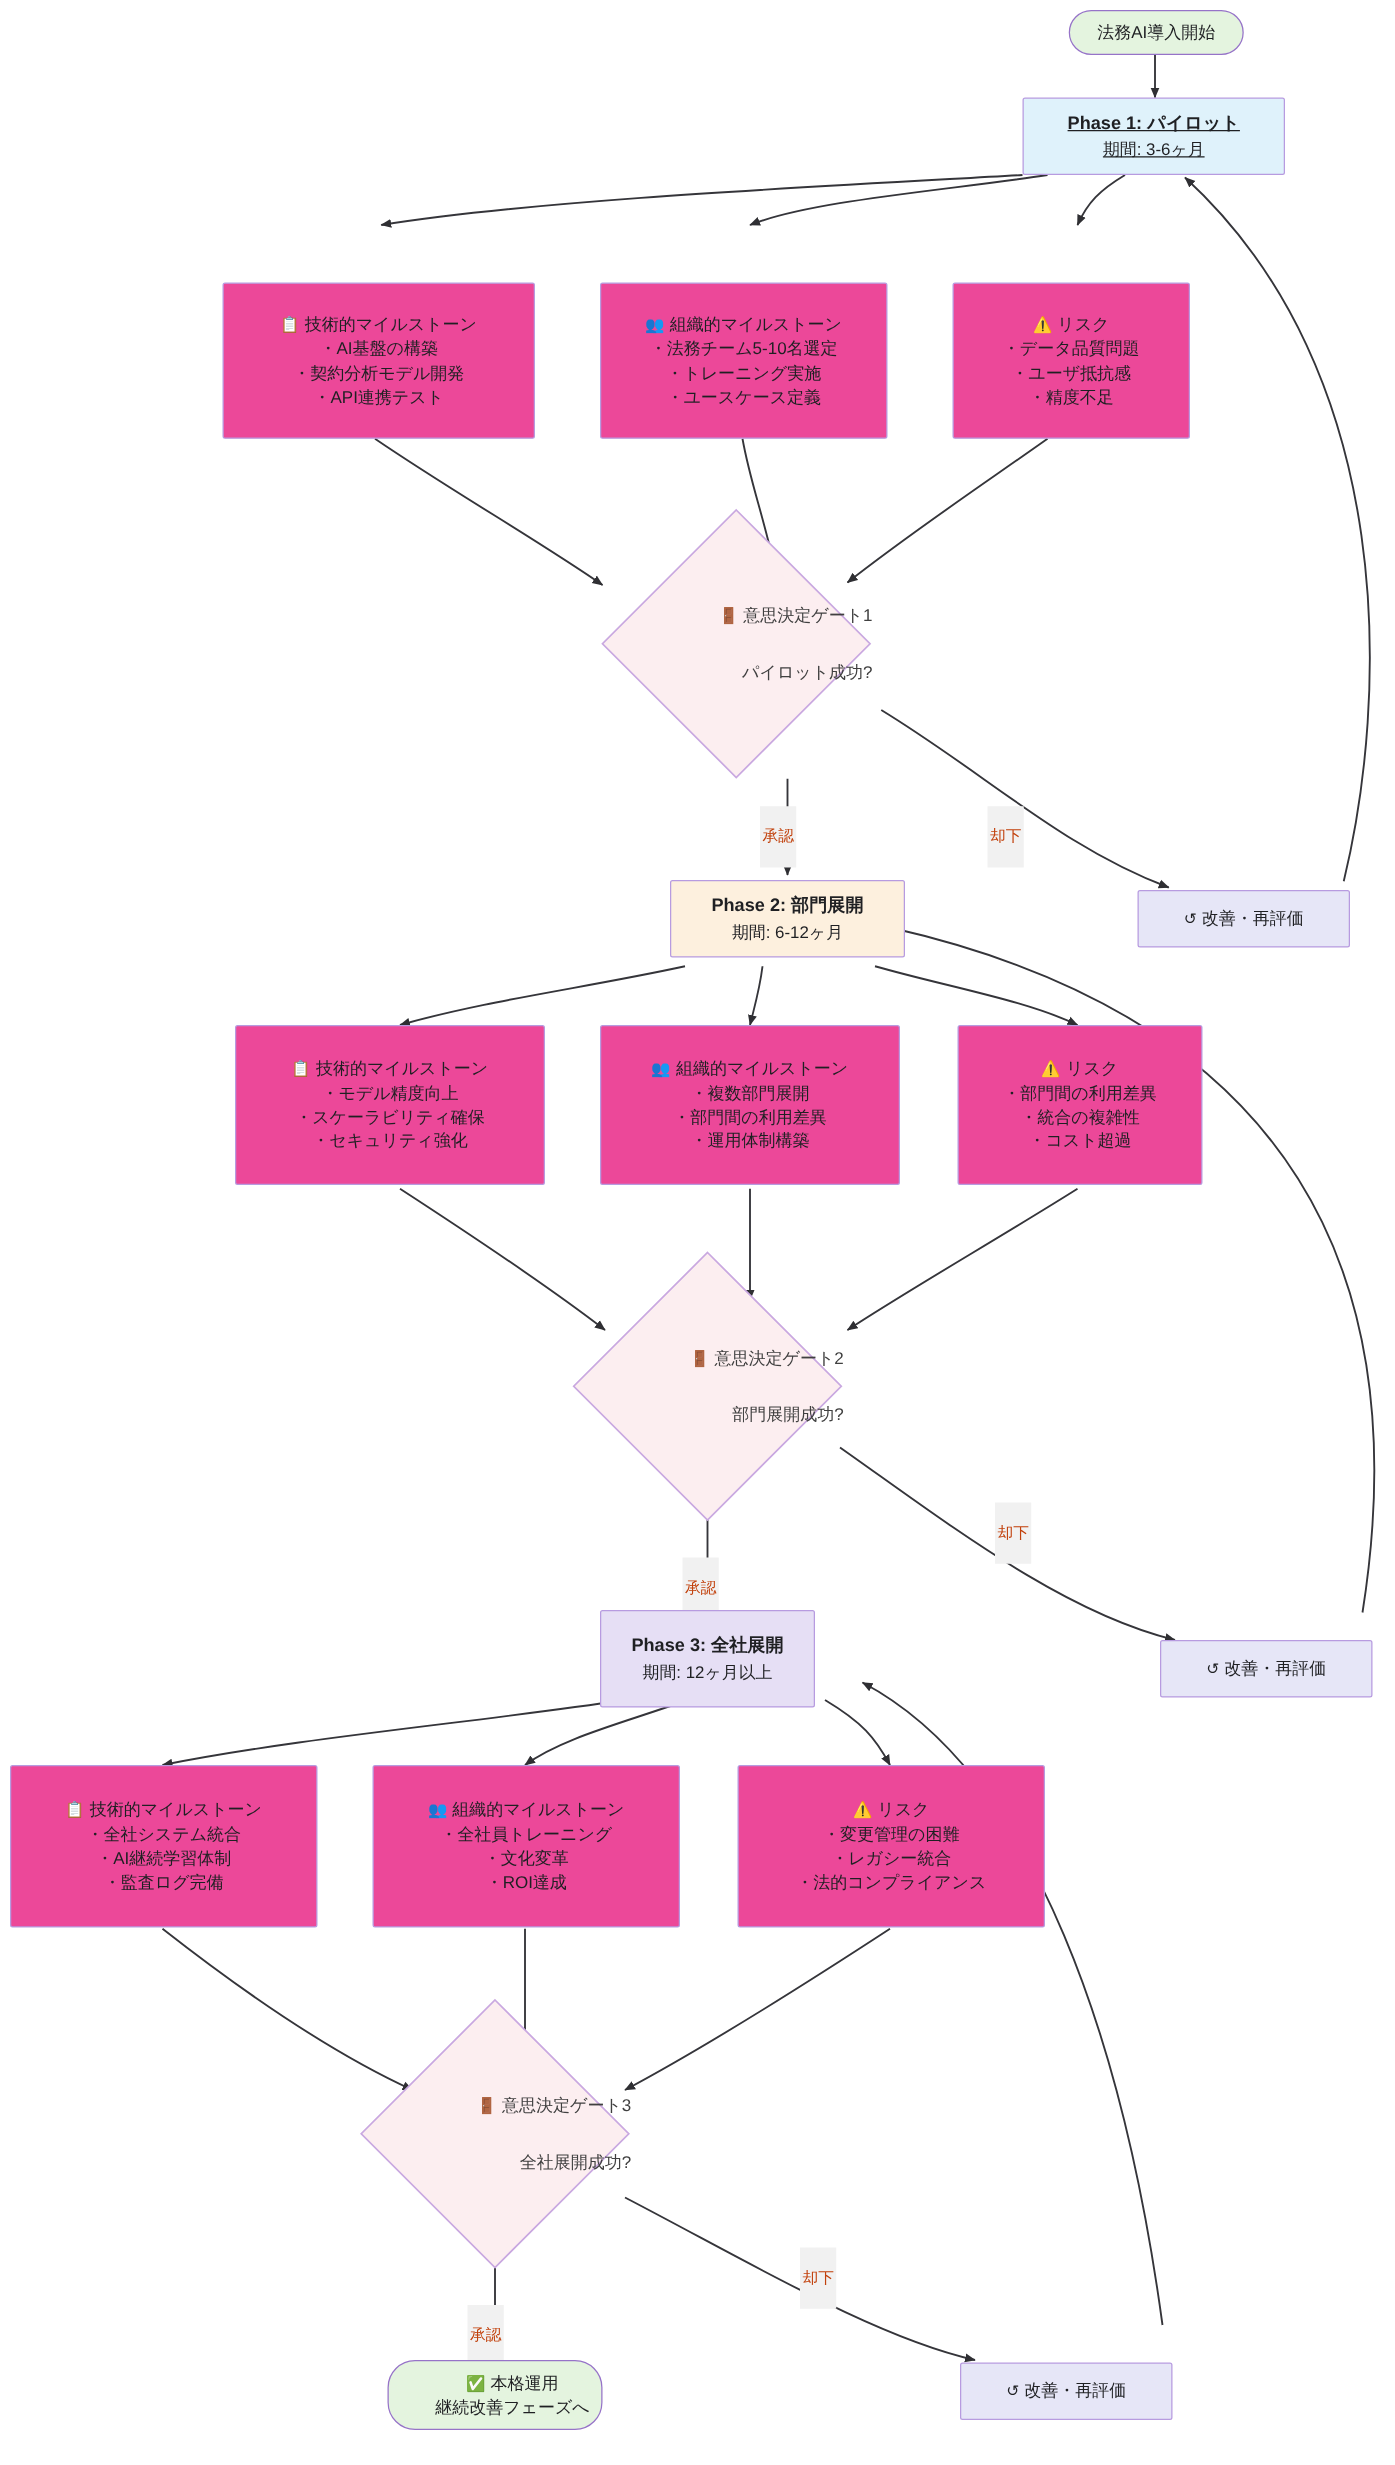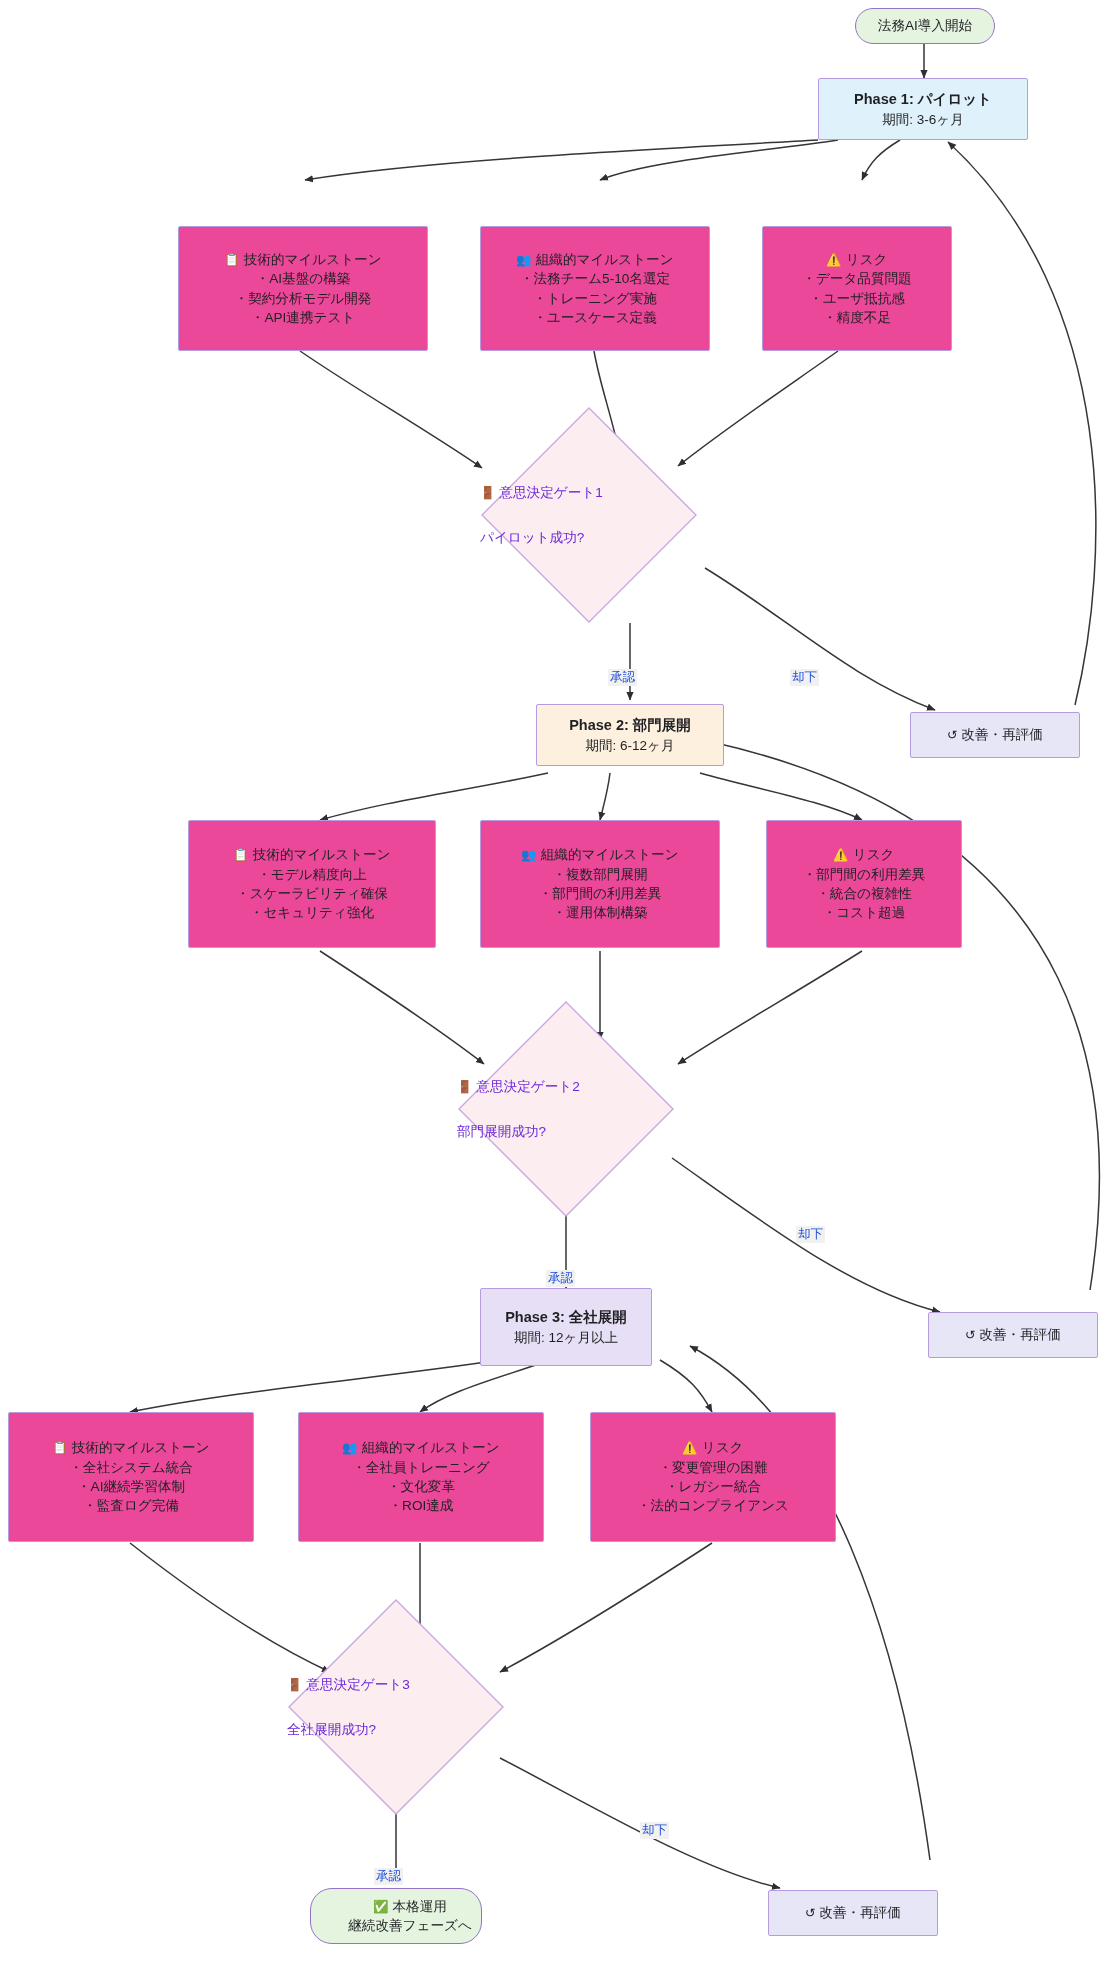--- a/index.html
+++ b/index.html
@@ -35,20 +35,21 @@
     text-align: center;
     color: #1f2023;
     line-height: 1.42;
   }
   .n-box {
     border: 1px solid #b79be0;
     border-radius: 2px;
   }
   .n-phase {
     background: #dff2fb;
+    text-decoration: underline;
   }
   .n-phase2 {
     background: #fdf0de;
   }
   .n-phase3 {
     background: #e6dff5;
   }
   .n-detail {
     background: #ec4899;
   }
@@ -84,37 +85,36 @@
     width: 100%;
     height: 100%;
   }
   .diamond-label {
     position: absolute;
     left: 0; top: 0;
     width: 100%;
     height: 100%;
     display: flex;
     flex-direction: column;
-    align-items: flex-start;
+    align-items: flex-end;
     justify-content: center;
     text-align: center;
     font-size: 13.6px;
-    color: #6d28d9;
+    color: #404040;
     line-height: 1.45;
     white-space: nowrap;
     gap: 25px;
   }
   .edge-label {
     position: absolute;
     font-size: 12.6px;
-    color: #1d4ed8;
+    color: #c2410c;
     background: #f1f1f1;
-    padding: 0 2px;
+    padding: 16px 2px;
     white-space: nowrap;
-    margin-top: 24px;
   }
   .ico {
     font-family: "DejaVu Sans", "Liberation Sans", sans-serif;
     font-size: 12.5px;
   }
 </style>
 </head>
 <body>
 
 <div id="canvas">

